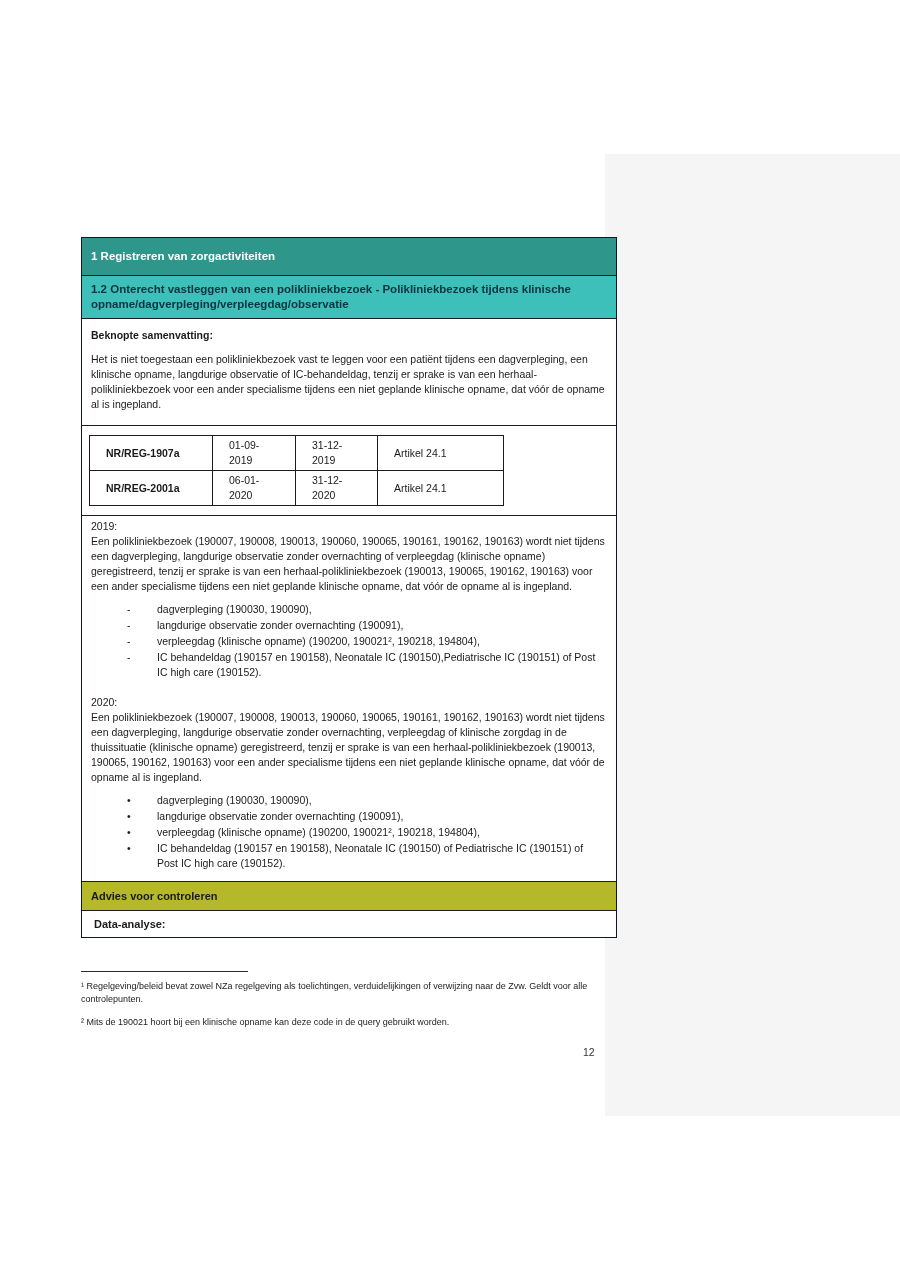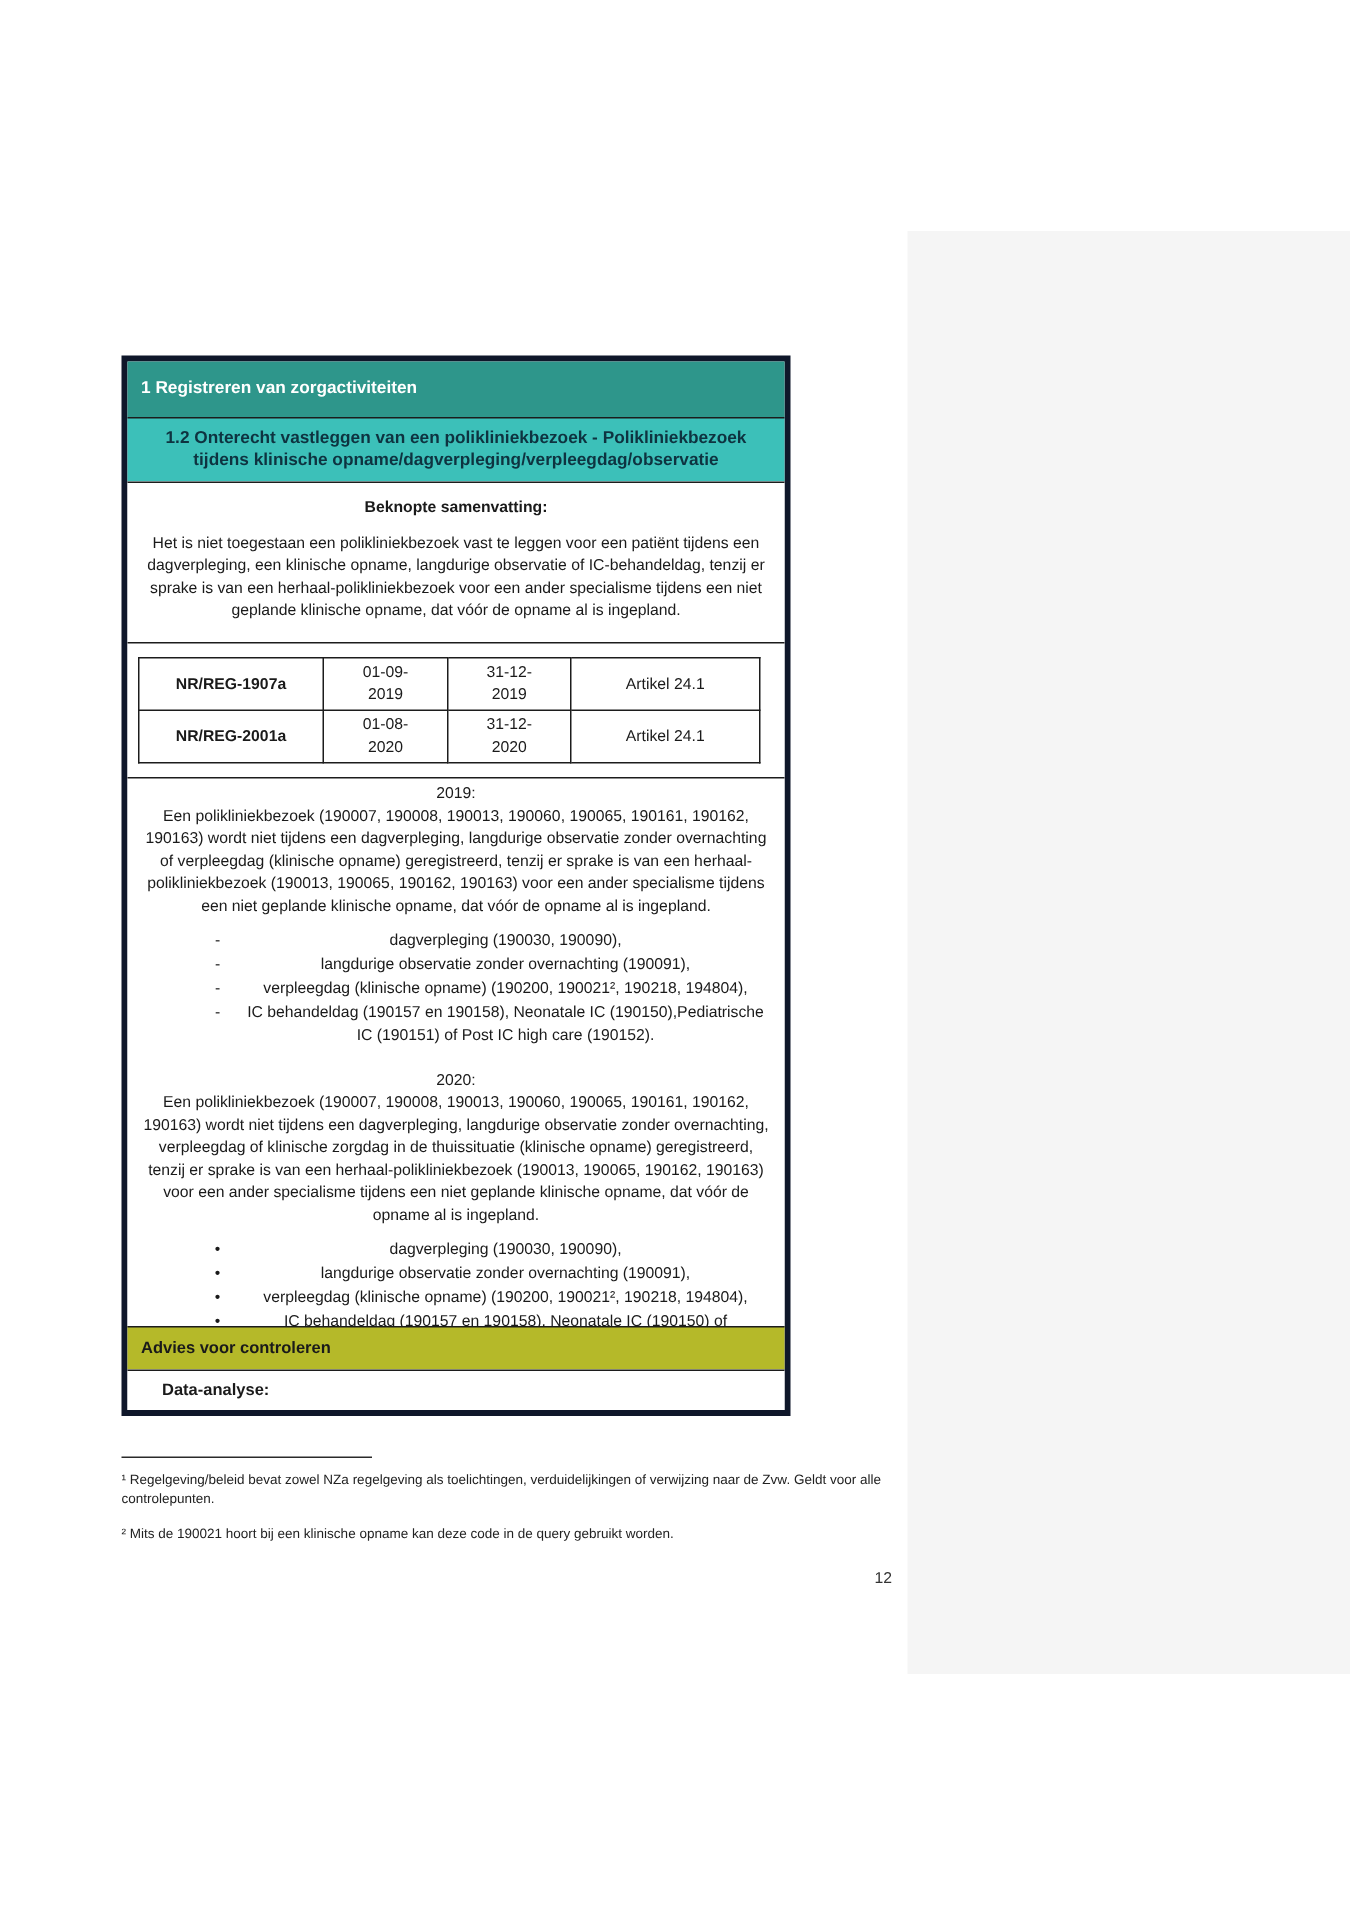--- a/index.html
+++ b/index.html
@@ -6,23 +6,23 @@
   html,body { background:#ffffff; }
   body { font-family:"Liberation Sans", sans-serif; color:#1a1a1a; }
   .canvas {
     position:relative; width:900px; height:1273px; background:#ffffff; overflow:hidden;
   }
   .side-panel {
     position:absolute; left:605px; top:154px; width:295px; height:962px;
     background:#f5f5f5;
   }
   .doc-table {
-    position:absolute; left:81px; top:237px; width:446px;
-    border:4px solid #0f172a; background:#ffffff;
-    font-size:10.5px; line-height:15px;text-align:center;
+    position:absolute; left:81px; top:237px; width:536px;
+    border:1px solid #0f172a; background:#ffffff;
+    font-size:10.5px; line-height:15px;
   }
   .sec { border-top:1px solid #1c1c1c; overflow:hidden; }
   .sec:first-child { border-top:none; }
   .sec-h1 {
     height:37px; background:#2e968b; color:#ffffff; font-weight:bold; font-size:11.5px;
     display:flex; align-items:center; padding:0 9px;
   }
   .sec-h2 {
     height:43px; background:#3cc0b9; color:#0e3340; font-weight:bold; font-size:11.5px;
     padding:6px 9px; line-height:15px;
@@ -47,21 +47,21 @@
   .year-list { list-style:none; margin:8px 0 0 0; }
   .year-list li { display:flex; padding-left:36px; margin-bottom:1px; }
   .year-list .marker { width:30px; flex:none; }
   .year-list .item-text { flex:1; }
   .sec-advies {
     height:29px; background:#b5b929; font-weight:bold; font-size:11px;
     display:flex; align-items:center; padding:0 9px; color:#1a1a1a;
   }
   .sec-data {
     height:27px; background:#ffffff; font-weight:bold; font-size:11px;
-    display:flex; align-items:center; padding:0 23px;
+    display:flex; align-items:center; padding:0 12px;
   }
   .footnote-sep {
     position:absolute; left:81px; top:971px; width:167px; height:0;
     border-top:1px solid #2a2a2a;
   }
   .footnotes {
     position:absolute; left:81px; top:980px; width:516px;
     font-size:9px; line-height:13px; color:#222222;
   }
   .footnotes .fn + .fn { margin-top:10px; }
@@ -95,21 +95,21 @@
       <table class="reg-table">
         <tbody>
           <tr>
             <td class="c0">NR/REG-1907a</td>
             <td class="c1">01-09-2019</td>
             <td class="c2">31-12-2019</td>
             <td class="c3">Artikel 24.1</td>
           </tr>
           <tr>
             <td class="c0">NR/REG-2001a</td>
-            <td class="c1">01-08-2020</td>
+            <td class="c1">06-01-2020</td>
             <td class="c2">31-12-2020</td>
             <td class="c3">Artikel 24.1</td>
           </tr>
         </tbody>
       </table>
     </div>
 
     <div class="sec sec-years">
 
       <div class="year-block">

